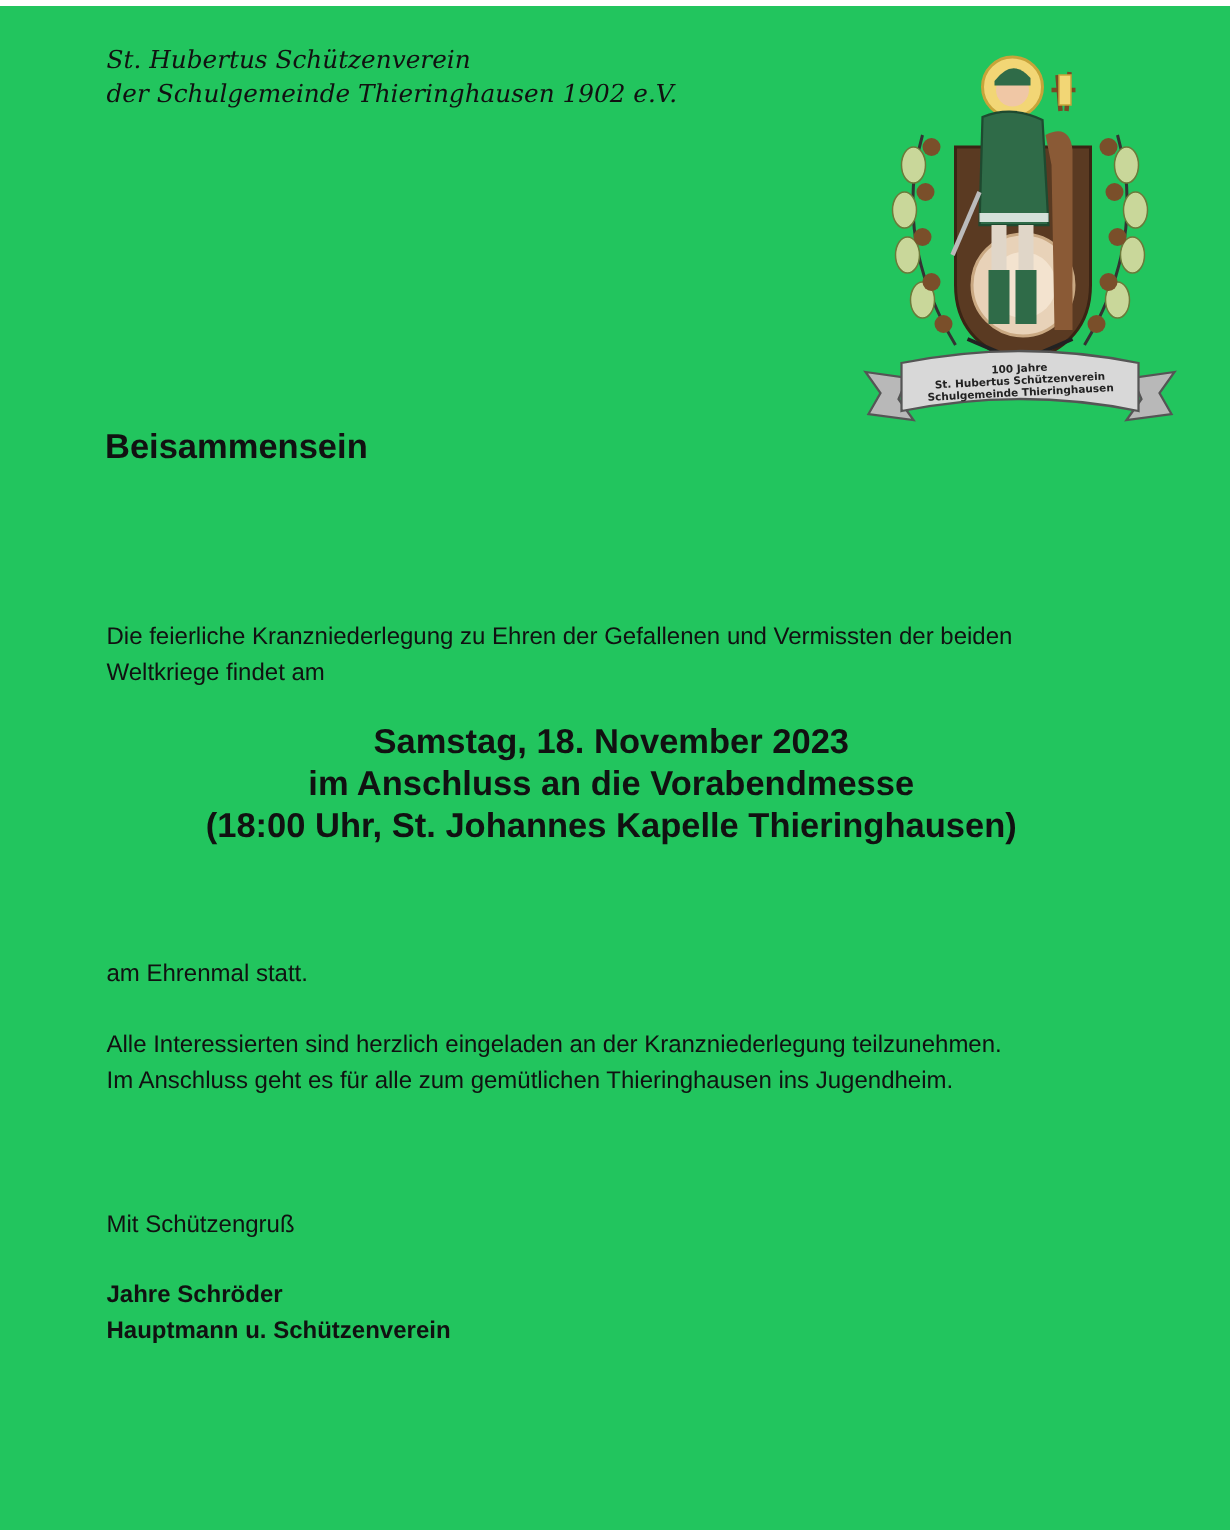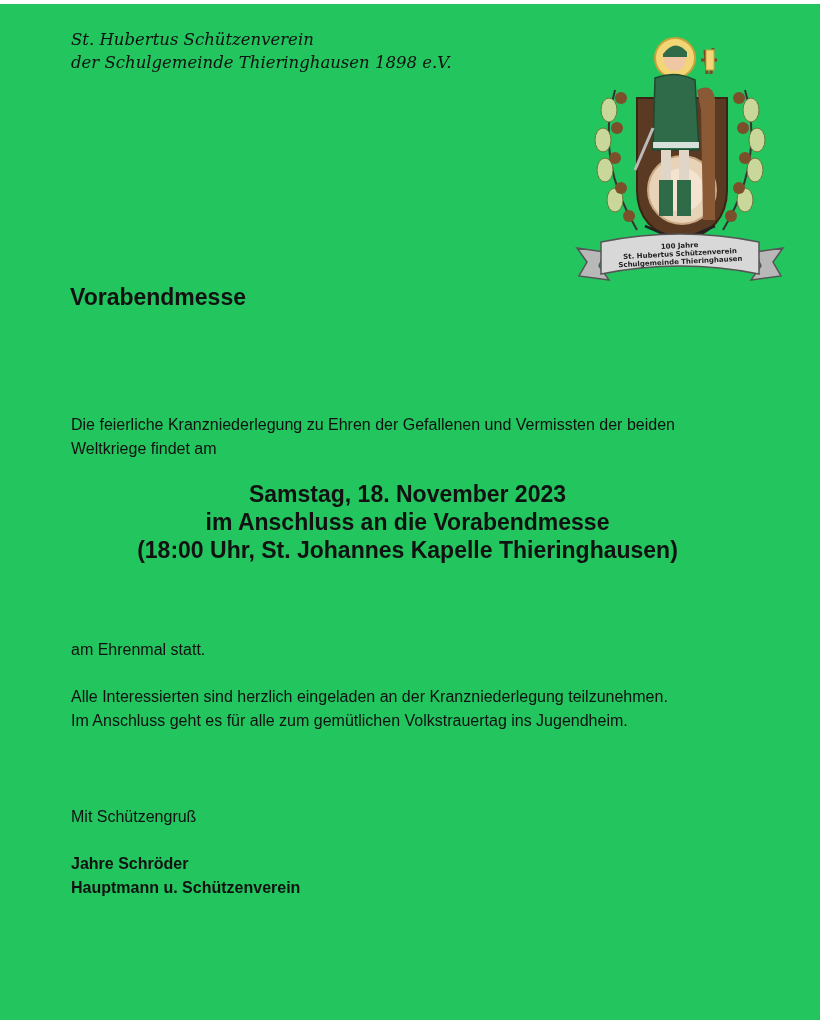--- a/index.html
+++ b/index.html
@@ -17,21 +17,21 @@
     .sig { top: 819px; font-weight: bold; }
     .line { display: block; }
   </style>
 </head>
 <body>
 
 <div class="page">
 
   <div class="header">
     <span class="line">St. Hubertus Schützenverein</span>
-    <span class="line">der Schulgemeinde Thieringhausen 1898 e.V.</span>
+    <span class="line">der Schulgemeinde Thieringhausen 1902 e.V.</span>
   </div>
 
   <div class="logo">
     <svg width="210" height="258" viewBox="0 0 210 258">
 
       <path d="M62 68 L152 68 L152 160 Q152 200 107 212 Q62 200 62 160 Z" fill="#5a3a22" stroke="#3a2414" stroke-width="2"></path>
 
       <circle cx="107" cy="160" r="34" fill="#e8d2b8" stroke="#c9a882" stroke-width="2"></circle>
       <circle cx="107" cy="160" r="22" fill="#f3e3cf"></circle>
 
@@ -83,38 +83,38 @@
       <path d="M208 218 L180 222 L186 236 L176 250 L206 246 L198 232 Z" fill="#b8b8b8" stroke="#555" stroke-width="1.5"></path>
       <path d="M26 212 Q105 196 184 212 L184 244 Q105 228 26 244 Z" fill="#d8d8d8" stroke="#555" stroke-width="1.5"></path>
     </svg>
     <div style="position:absolute;left:38px;top:212px;width:134px;text-align:center;font-family:'DejaVu Sans',sans-serif;font-weight:bold;font-size:7px;line-height:8px;color:#222;transform:rotate(-3deg);">
       <span class="line">100 Jahre</span>
       <span class="line">St. Hubertus Schützenverein</span>
       <span class="line">Schulgemeinde Thieringhausen</span>
     </div>
   </div>
 
-  <div class="title">Vorabendmesse</div>
+  <div class="title">Beisammensein</div>
 
   <div class="body-text intro">
     <span class="line">Die feierliche Kranzniederlegung zu Ehren der Gefallenen und Vermissten der beiden</span>
     <span class="line">Weltkriege findet am</span>
   </div>
 
   <div class="event">
     <span class="line">Samstag, 18. November 2023</span>
     <span class="line">im Anschluss an die Vorabendmesse</span>
     <span class="line">(18:00 Uhr, St. Johannes Kapelle Thieringhausen)</span>
   </div>
 
   <div class="body-text place">am Ehrenmal statt.</div>
 
   <div class="body-text invite">
     <span class="line">Alle Interessierten sind herzlich eingeladen an der Kranzniederlegung teilzunehmen.</span>
-    <span class="line">Im Anschluss geht es für alle zum gemütlichen Volkstrauertag ins Jugendheim.</span>
+    <span class="line">Im Anschluss geht es für alle zum gemütlichen Thieringhausen ins Jugendheim.</span>
   </div>
 
   <div class="body-text closing">Mit Schützengruß</div>
 
   <div class="body-text sig">
     <span class="line">Jahre Schröder</span>
     <span class="line">Hauptmann u. Schützenverein</span>
   </div>
 
 </div>

